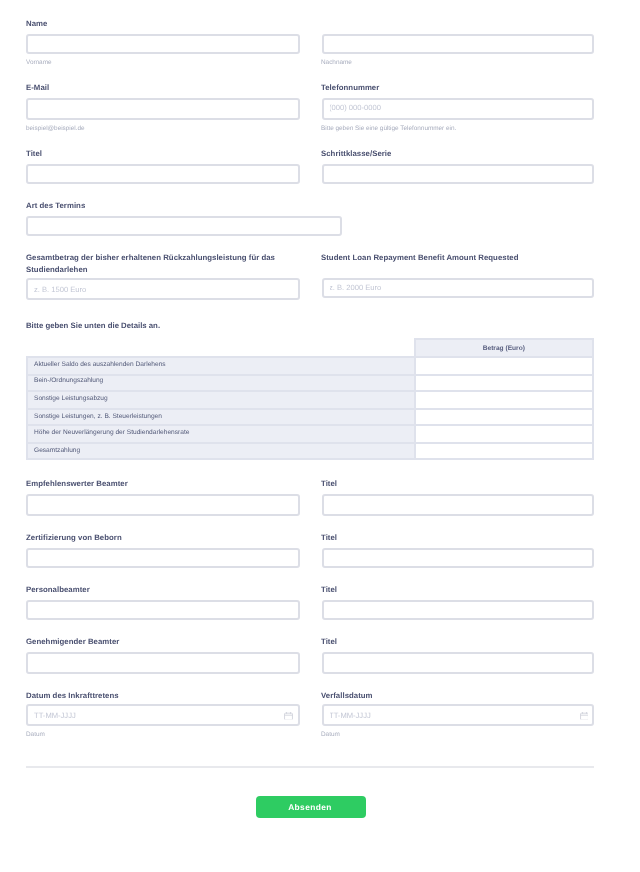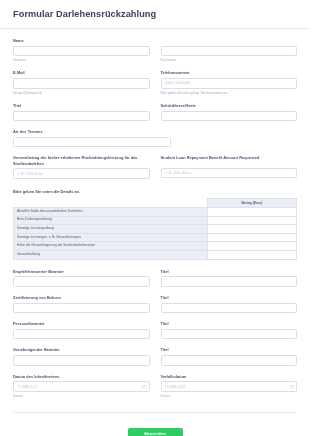--- a/index.html
+++ b/index.html
@@ -173,23 +173,20 @@
     line-height: 11px;
     cursor: pointer;
     letter-spacing: 0.2px;
   }
 </style>
 </head>
 <body>
 
 <div class="page">
 
-  <div class="form-header">
-    <h1 class="form-title">Formular Darlehensrückzahlung</h1>
-  </div>
 
   <div class="form-body">
 
     <div class="field">
       <label class="f-label">Name</label>
       <div class="row">
         <div class="col">
           <input class="f-input" type="text" placeholder="" style="">
           <span class="f-sub">Vorname</span>
         </div>

